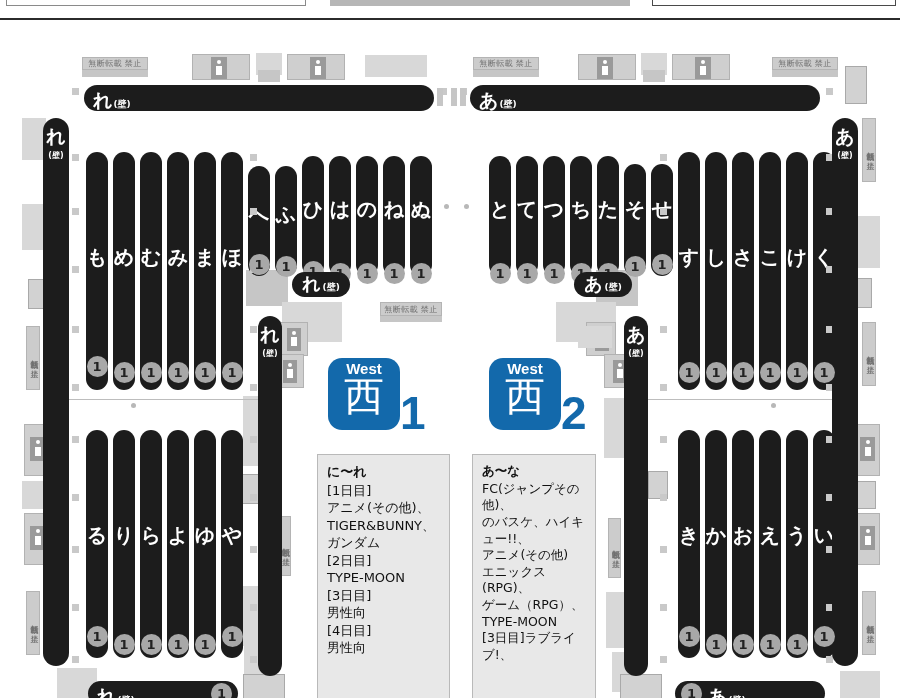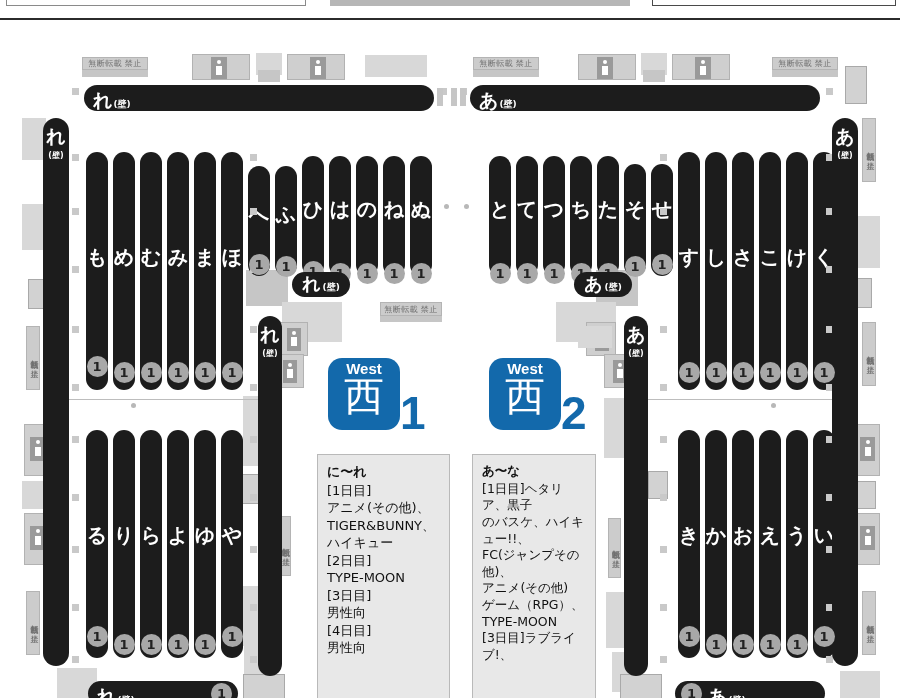--- a/index.html
+++ b/index.html
@@ -488,28 +488,28 @@
 
   <div class="west" style="left:328px;top:332px;">
     <div class="sq">
       <span class="en">West</span>
       <span class="kj">西</span>
     </div>
     <span class="num">1</span>
   </div>
   <div class="legend" id="legend-west1" style="left:317px;top:428px;width:133px;height:258px;">
     <div class="hd">に〜れ</div>
-    <div class="ln" id="w1lines"><div>[1日目]</div><div>アニメ(その他)、</div><div>TIGER&amp;BUNNY、</div><div>ハイキュー</div><div>[2日目]</div><div>TYPE-MOON</div><div>[3日目]</div><div>男性向</div><div>[4日目]</div><div>男性向</div></div>
+    <div class="ln" id="w1lines"><div>[1日目]</div><div>アニメ(その他)、</div><div>TIGER&amp;BUNNY、</div><div>ガンダム</div><div>[2日目]</div><div>TYPE-MOON</div><div>[3日目]</div><div>男性向</div><div>[4日目]</div><div>男性向</div></div>
   </div>
 
   <div class="west" style="left:489px;top:332px;">
     <div class="sq">
       <span class="en">West</span>
       <span class="kj">西</span>
     </div>
     <span class="num">2</span>
   </div>
   <div class="legend" id="legend-west2" style="left:472px;top:428px;width:124px;height:258px;">
     <div class="hd">あ〜な</div>
-    <div class="ln" id="w2lines"><div>[1日目]ヘタリア、黒子</div><div>のバスケ、ハイキュー!!、</div><div>FC(ジャンプその他)、</div><div>アニメ(その他)</div><div>ゲーム（RPG）、</div><div>TYPE-MOON</div><div>[3日目]ラブライブ!、</div></div>
+    <div class="ln" id="w2lines"><div>FC(ジャンプその他)、</div><div>のバスケ、ハイキュー!!、</div><div>アニメ(その他)</div><div>エニックス(RPG)、</div><div>ゲーム（RPG）、</div><div>TYPE-MOON</div><div>[3日目]ラブライブ!、</div></div>
   </div>
 
 </div>
 
 </body></html>

